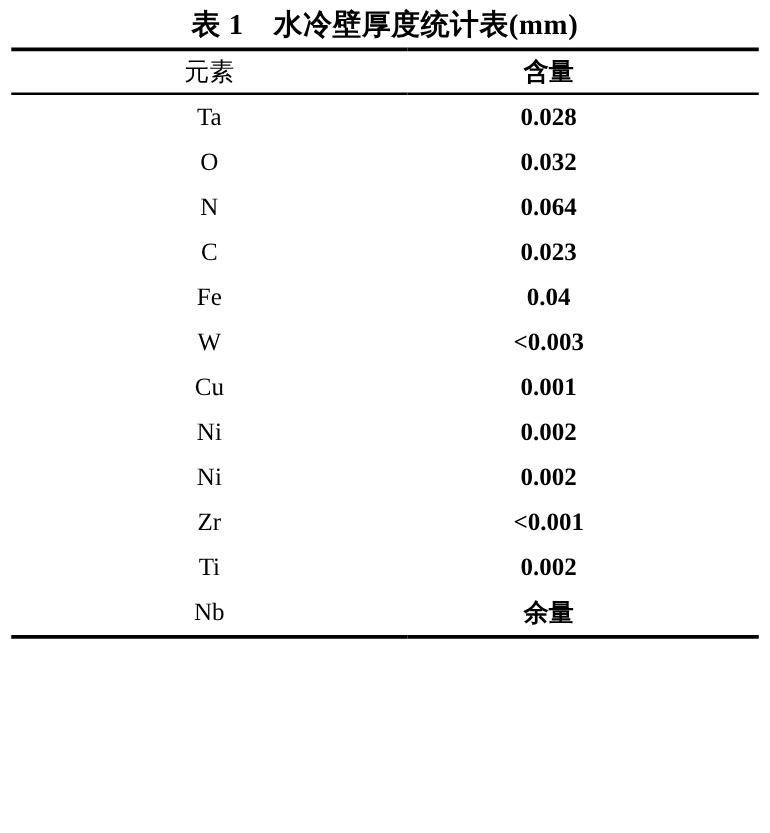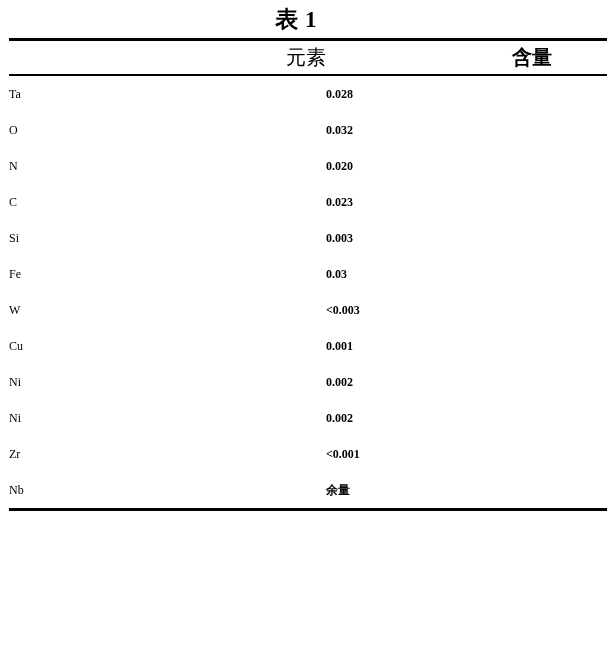--- a/index.html
+++ b/index.html
@@ -33,40 +33,42 @@
     table-layout: fixed;
     border-top: 3px solid #000000;
     border-bottom: 3px solid #000000;
   }
   col.col-element { width: 53%; }
   col.col-value   { width: 47%; }
   thead th {
     font-weight: 400;
     font-size: 20px;
     height: 33px;
-    text-align: right;
+    text-align: center;
     border-bottom: 2px solid #000000;
     padding: 0;
   }
   tbody td {
-    font-size: 12px;
+    font-size: 20px;
     height: 36px;
+    text-align: center;
     padding: 0;
     vertical-align: middle;
   }
   th.value-cell, td.value-cell {
     padding-right: 55px;
     font-weight: bold;
   }
 </style>
 </head>
 <body>
 
 <div class="caption">
   <span class="cap-label">表 1</span>
+  <span class="cap-text">水冷壁厚度统计表(mm)</span>
 </div>
 
 <table class="three-line">
   <colgroup>
     <col class="col-element">
     <col class="col-value">
   </colgroup>
   <thead>
     <tr>
       <th>元素</th>
@@ -77,33 +79,29 @@
     <tr>
       <td>Ta</td>
       <td class="value-cell">0.028</td>
     </tr>
     <tr>
       <td>O</td>
       <td class="value-cell">0.032</td>
     </tr>
     <tr>
       <td>N</td>
-      <td class="value-cell">0.020</td>
+      <td class="value-cell">0.064</td>
     </tr>
     <tr>
       <td>C</td>
       <td class="value-cell">0.023</td>
     </tr>
     <tr>
-      <td>Si</td>
-      <td class="value-cell">0.003</td>
-    </tr>
-    <tr>
       <td>Fe</td>
-      <td class="value-cell">0.03</td>
+      <td class="value-cell">0.04</td>
     </tr>
     <tr>
       <td>W</td>
       <td class="value-cell">&lt;0.003</td>
     </tr>
     <tr>
       <td>Cu</td>
       <td class="value-cell">0.001</td>
     </tr>
     <tr>
@@ -112,17 +110,21 @@
     </tr>
     <tr>
       <td>Ni</td>
       <td class="value-cell">0.002</td>
     </tr>
     <tr>
       <td>Zr</td>
       <td class="value-cell">&lt;0.001</td>
     </tr>
     <tr>
+      <td>Ti</td>
+      <td class="value-cell">0.002</td>
+    </tr>
+    <tr>
       <td>Nb</td>
       <td class="value-cell">余量</td>
     </tr>
   </tbody>
 </table>
 
 </body></html>

